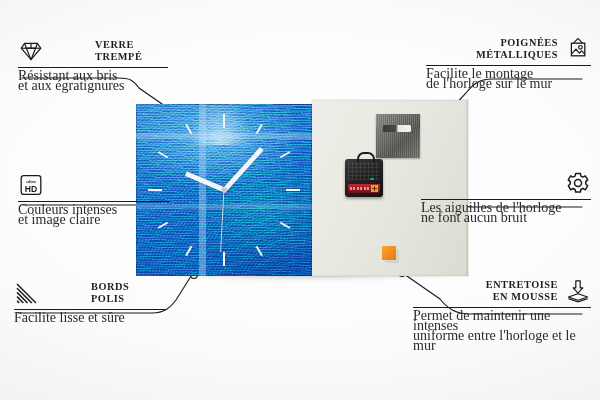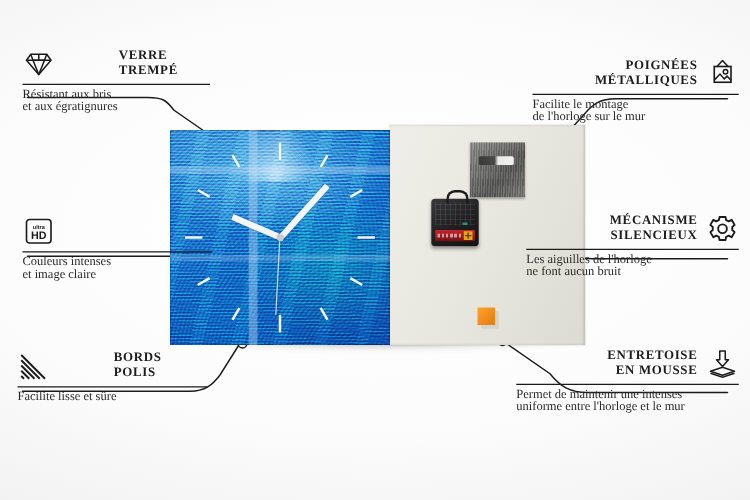--- a/index.html
+++ b/index.html
@@ -24,21 +24,21 @@
     font-weight:bold; font-size:10.3px; line-height:12.2px;
     letter-spacing:.55px; color:#1d1d1d;
     text-transform:uppercase;
     white-space:pre-line;
   }
   .feat-left .feat-title { text-align:left;margin-left:44px; }
   .feat-right .feat-title { text-align:right; }
   .rule { height:0; border-top:1.15px solid #1b1b1b; margin-top:3px; }
   .feat-desc {
     font-family:"Liberation Serif", serif;
-    font-size:10px; line-height:10px; color:#2a2a2a;
+    font-size:14px; line-height:10px; color:#2a2a2a;
     margin-top:3px; white-space:pre-line;
   }
   .feat-left .feat-desc { text-align:left; }
   .feat-right .feat-desc { }
 
   .icon-box { flex:0 0 auto; width:26px; height:26px; display:block;text-align:center; }
   .icon-box svg { display:block; width:26px; height:26px; }
 
   
   #connectors { position:absolute; left:0; top:0; width:600px; height:400px; }
@@ -328,21 +328,21 @@
         </g>
           </svg>
       </span>
       <span class="feat-title">BORDS
 POLIS</span>
     </div>
     <div class="rule"></div>
     <div class="feat-desc">Facilite lisse et sûre</div>
   </div>
 
-  <div class="feature feat-right" style="right:9px; top:46px; width:165px;">
+  <div class="feature feat-right" style="right:9px; top:36px; width:165px;">
     <div class="feat-head">
       <span class="feat-title">POIGNÉES
 MÉTALLIQUES</span>
       <span class="icon-box">
         <svg viewBox="0 0 26 26">
             <g fill="none" stroke="#1b1b1b" stroke-width="1.2">
           <path d="M13 2.4 L8.6 7.2 M13 2.4 L17.4 7.2"></path>
           <rect x="6.4" y="7.2" width="13.4" height="12.6" stroke-width="1.3"></rect>
           <path d="M6.4 18.1 L11 13.2 L14.4 17.1 L16.6 14.9 L19.8 18.1"></path>
           <circle cx="15.4" cy="11.3" r="1.8"></circle>
@@ -350,22 +350,20 @@
           </svg>
       </span>
     </div>
     <div class="rule"></div>
     <div class="feat-desc">Facilite le montage
 de l'horloge sur le mur</div>
   </div>
 
   <div class="feature feat-right" style="right:9px; top:170px; width:170px;">
     <div class="feat-head">
-      <span class="feat-title">MÉCANISME
-SILENCIEUX</span>
       <span class="icon-box">
         <svg viewBox="0 0 26 26">
             <g fill="none" stroke="#1b1b1b" stroke-width="1.5">
           <path d="M10.6 3.6 h4.8 l.5 2.5 2.2 1.0 2.2-1.3 2.4 4.1 -1.9 1.7 0 2.4 1.9 1.7 -2.4 4.1 -2.2-1.3 -2.2 1.0 -.5 2.5 h-4.8 l-.5-2.5 -2.2-1.0 -2.2 1.3 -2.4-4.1 1.9-1.7 0-2.4 -1.9-1.7 2.4-4.1 2.2 1.3 2.2-1.0 Z" stroke-linejoin="round"></path>
           <circle cx="13" cy="13" r="3.5"></circle>
         </g>
           </svg>
       </span>
     </div>
     <div class="rule"></div>

